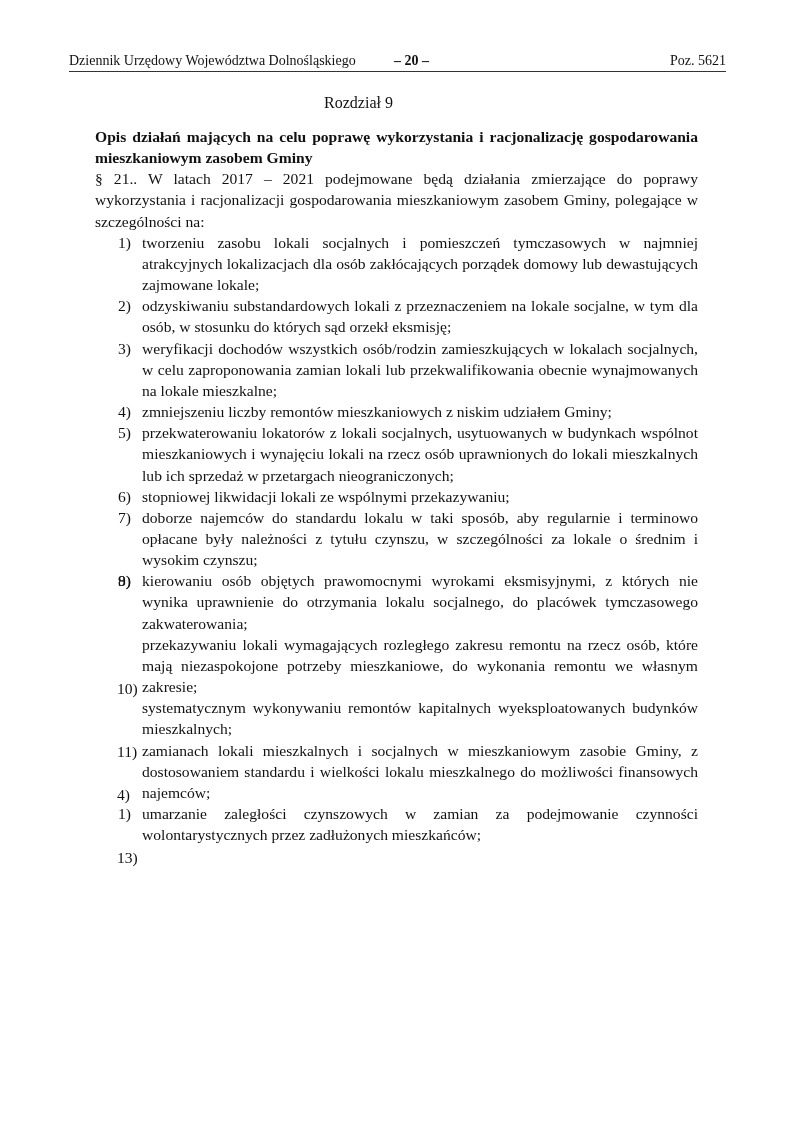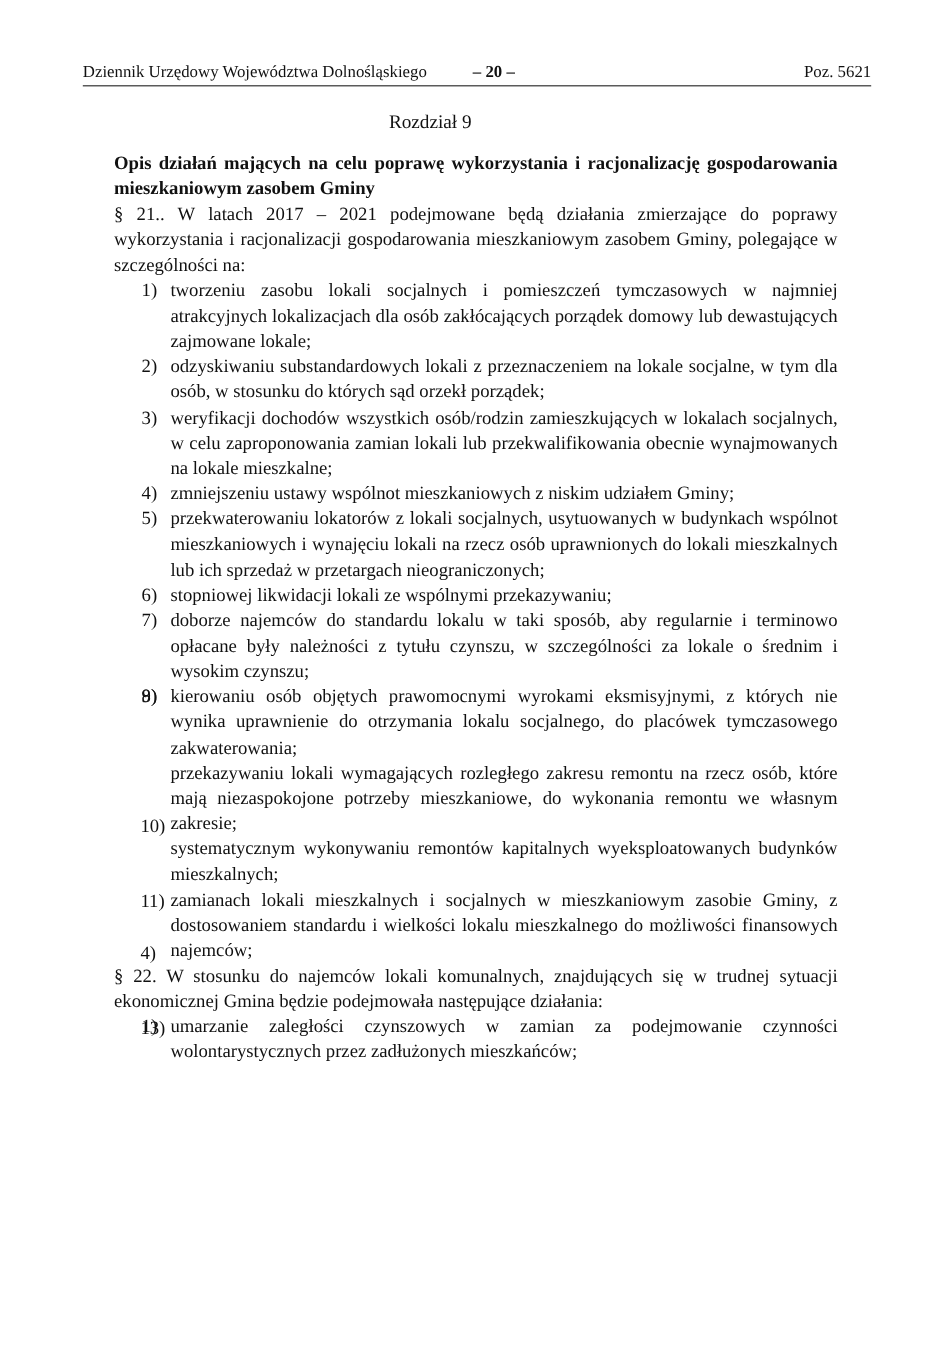--- a/index.html
+++ b/index.html
@@ -44,28 +44,27 @@
   <span class="pos">Poz. 5621</span>
 </div>
 
 <div class="chapter">Rozdział 9</div>
 
 <div class="content">
   <p class="p title">Opis działań mających na celu poprawę wykorzystania i racjonalizację gospodarowania mieszkaniowym zasobem Gminy</p>
   <p class="p">§ 21.. W latach 2017 – 2021 podejmowane będą działania zmierzające do poprawy wykorzystania i racjonalizacji gospodarowania mieszkaniowym zasobem Gminy, polegające w szczególności na:</p>
 
   <div class="li"><span class="num">1)</span><span>tworzeniu zasobu lokali socjalnych i pomieszczeń tymczasowych w najmniej atrakcyjnych lokalizacjach dla osób zakłócających porządek domowy lub dewastujących zajmowane lokale;</span></div>
-  <div class="li"><span class="num">2)</span><span>odzyskiwaniu substandardowych lokali z przeznaczeniem na lokale socjalne, w tym dla osób, w stosunku do których sąd orzekł porządek;</span></div>
+  <div class="li"><span class="num">2)</span><span>odzyskiwaniu substandardowych lokali z przeznaczeniem na lokale socjalne, w tym dla osób, w stosunku do których sąd orzekł eksmisję;</span></div>
   <div class="li"><span class="num">3)</span><span>weryfikacji dochodów wszystkich osób/rodzin zamieszkujących w lokalach socjalnych, w celu zaproponowania zamian lokali lub przekwalifikowania obecnie wynajmowanych na lokale mieszkalne;</span></div>
-  <div class="li"><span class="num">4)</span><span>zmniejszeniu ustawy wspólnot mieszkaniowych z niskim udziałem Gminy;</span></div>
+  <div class="li"><span class="num">4)</span><span>zmniejszeniu liczby remontów mieszkaniowych z niskim udziałem Gminy;</span></div>
   <div class="li"><span class="num">5)</span><span>przekwaterowaniu lokatorów z lokali socjalnych, usytuowanych w budynkach wspólnot mieszkaniowych i wynajęciu lokali na rzecz osób uprawnionych do lokali mieszkalnych lub ich sprzedaż w przetargach nieograniczonych;</span></div>
   <div class="li"><span class="num">6)</span><span>stopniowej likwidacji lokali ze wspólnymi przekazywaniu;</span></div>
   <div class="li"><span class="num">7)</span><span>doborze najemców do standardu lokalu w taki sposób, aby regularnie i terminowo opłacane były należności z tytułu czynszu, w szczególności za lokale o średnim i wysokim czynszu;</span></div>
   <div class="li"><span class="num">8)</span></div>
   <div class="li"><span class="num">9)</span><span>kierowaniu osób objętych prawomocnymi wyrokami eksmisyjnymi, z których nie wynika uprawnienie do otrzymania lokalu socjalnego, do placówek tymczasowego zakwaterowania;</span></div>
   <div class="li"><span class="num wide">10)</span><span>przekazywaniu lokali wymagających rozległego zakresu remontu na rzecz osób, które mają niezaspokojone potrzeby mieszkaniowe, do wykonania remontu  we własnym zakresie;</span></div>
   <div class="li"><span class="num wide">11)</span><span>systematycznym wykonywaniu remontów kapitalnych wyeksploatowanych budynków mieszkalnych;</span></div>
   <div class="li"><span class="num wide">4)</span><span>zamianach lokali mieszkalnych i socjalnych w mieszkaniowym zasobie Gminy, z dostosowaniem standardu i wielkości lokalu mieszkalnego do możliwości finansowych najemców;</span></div>
   <div class="li"><span class="num wide">13)</span></div>
 
-  <p class="p">§ 22. W stosunku do najemców lokali komunalnych, znajdujących się w trudnej sytuacji ekonomicznej Gmina będzie podejmowała następujące działania:</p>
   <div class="li"><span class="num">1)</span><span>umarzanie zaległości czynszowych w zamian za podejmowanie czynności wolontarystycznych przez zadłużonych mieszkańców;</span></div>
 </div>
 
 </body></html>

